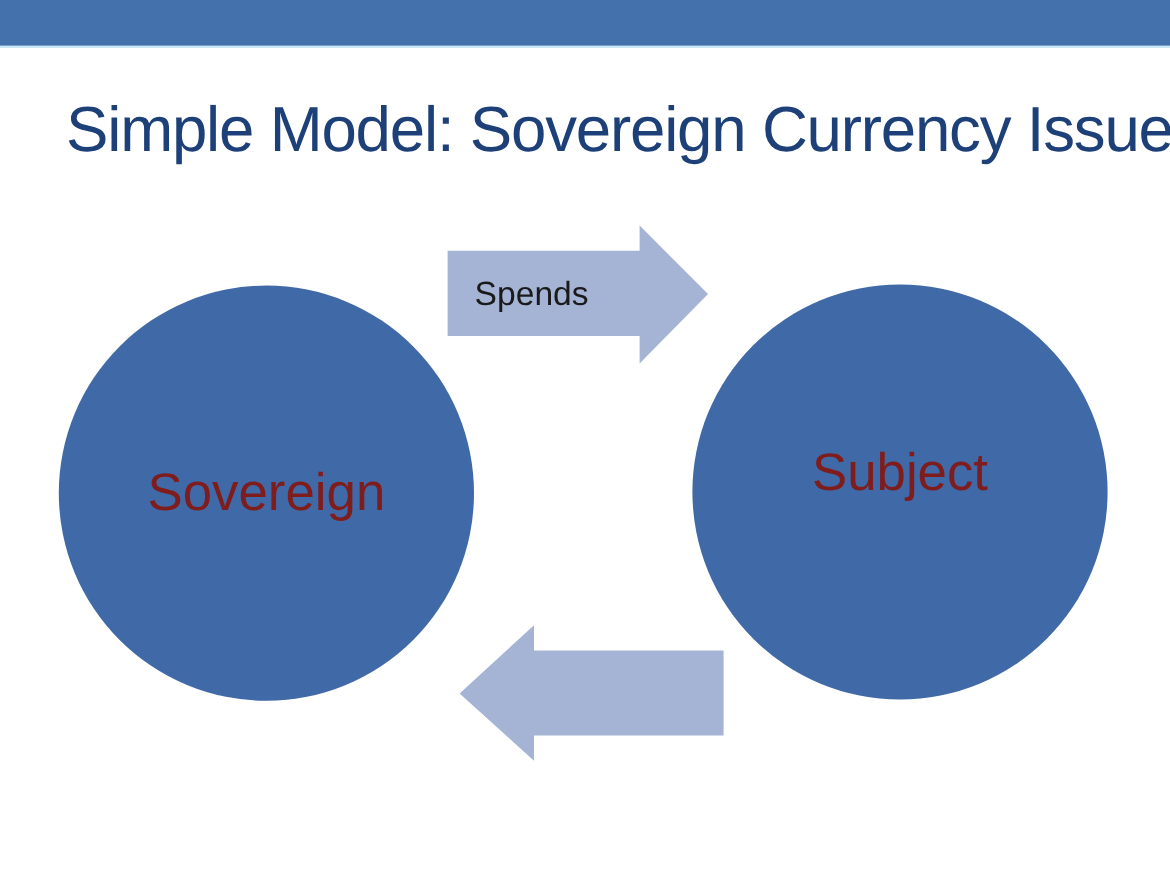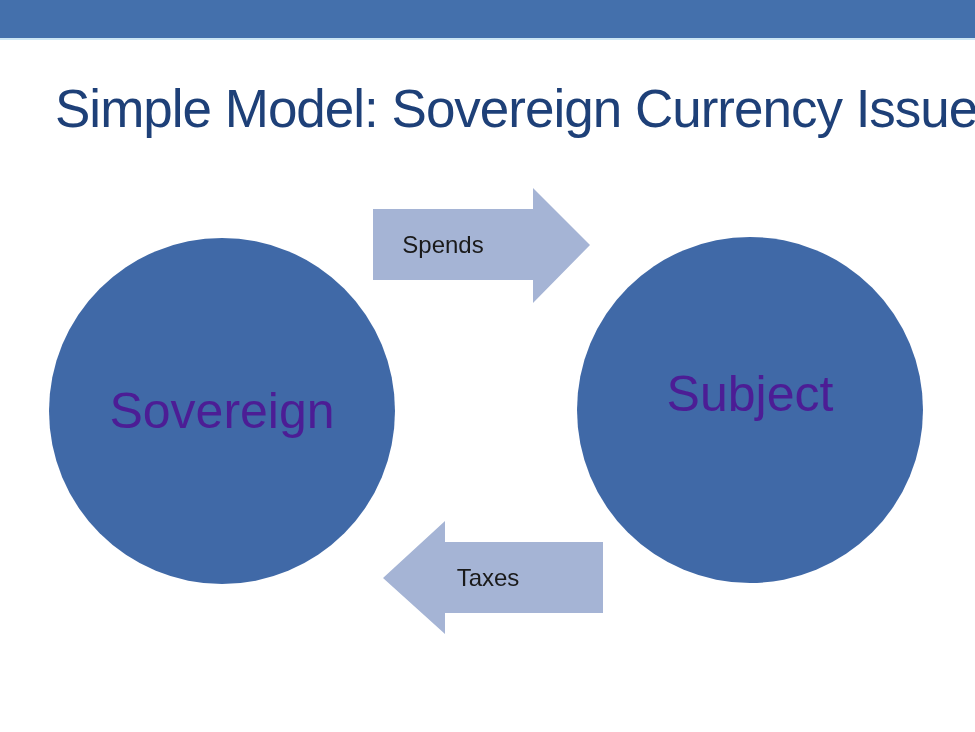--- a/index.html
+++ b/index.html
@@ -37,33 +37,33 @@
   }
   .diagram-svg {
     position: absolute;
     left: 0; top: 0;
   }
   .node-label {
     position: absolute;
     display: flex;
     align-items: center;
     justify-content: center;
-    color: #4c1d95;
-    font-size: 50px;
+    color: #7f1d1d;
+    font-size: 44px;
     font-weight: 400;
   }
   .node-label.sovereign { left: 49px;  top: 238px; width: 346px; height: 346px; }
   .node-label.subject   { left: 577px; top: 221px; width: 346px; height: 346px; }
   .flow-label {
     position: absolute;
     display: flex;
     align-items: center;
     justify-content: center;
     color: #1a1a1a;
-    font-size: 24px;
+    font-size: 28px;
     font-weight: 400;
   }
   .flow-label.spends { left: 373px; top: 209px; width: 140px; height: 71px; }
   .flow-label.taxes  { left: 418px; top: 542px; width: 140px; height: 71px; }
 </style>
 </head>
 <body>
 
 <div class="slide">
 
@@ -77,15 +77,14 @@
     <polygon points="373,209 533,209 533,188 590,245 533,303 533,280 373,280" fill="#A5B4D5"></polygon>
     <polygon points="603,542 445,542 445,521 383,578 445,634 445,613 603,613" fill="#A5B4D5"></polygon>
   </svg>
 
   <div class="node-label sovereign">Sovereign</div>
 
   <div class="node-label subject">Subject</div>
 
   <div class="flow-label spends">Spends</div>
 
-  <div class="flow-label taxes">Taxes</div>
 
 </div>
 
 </body></html>

